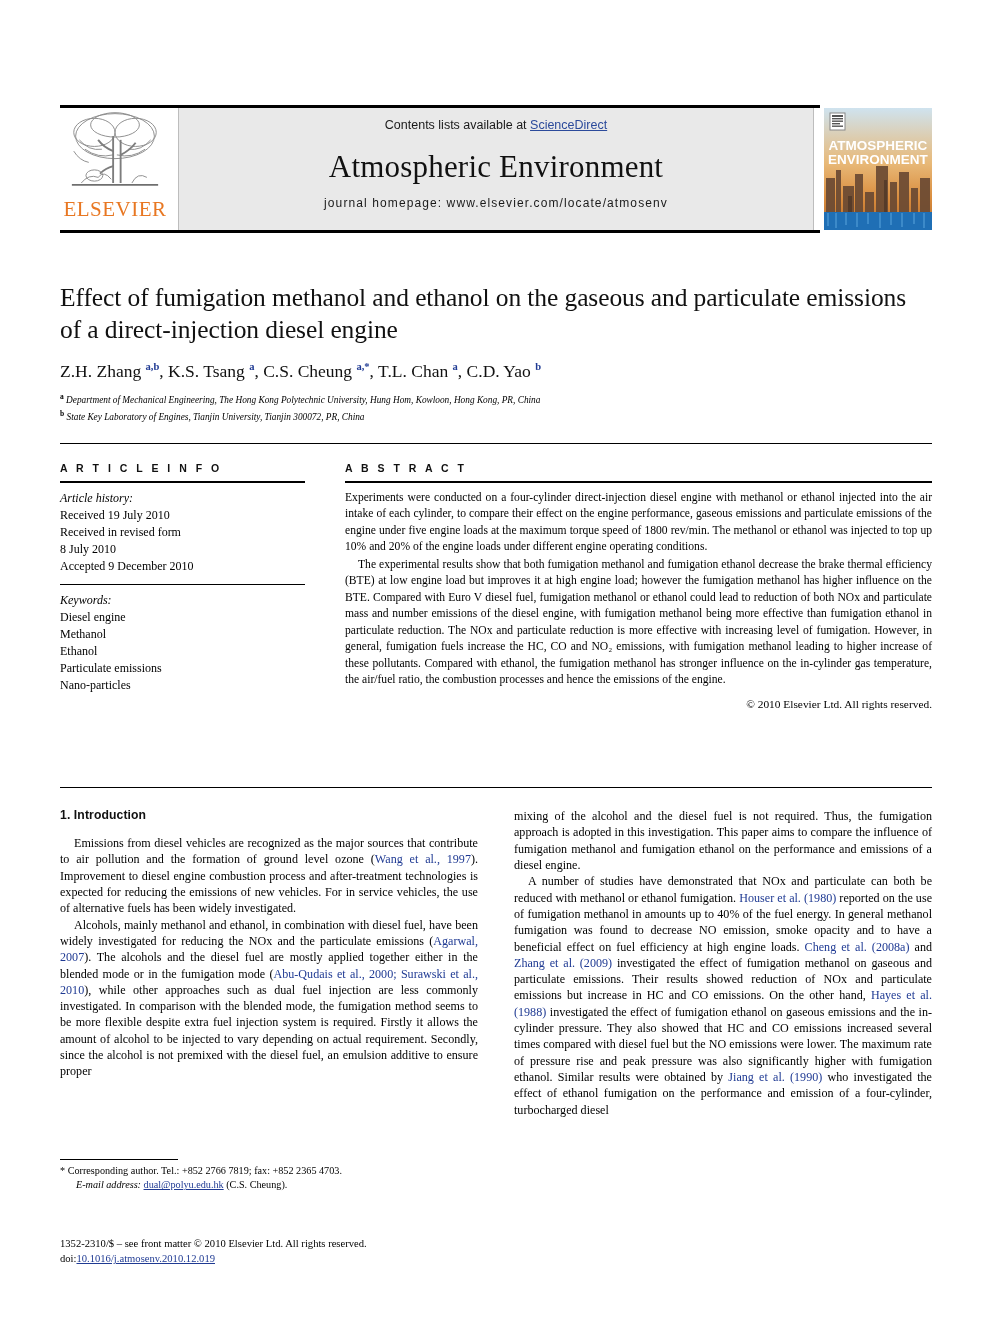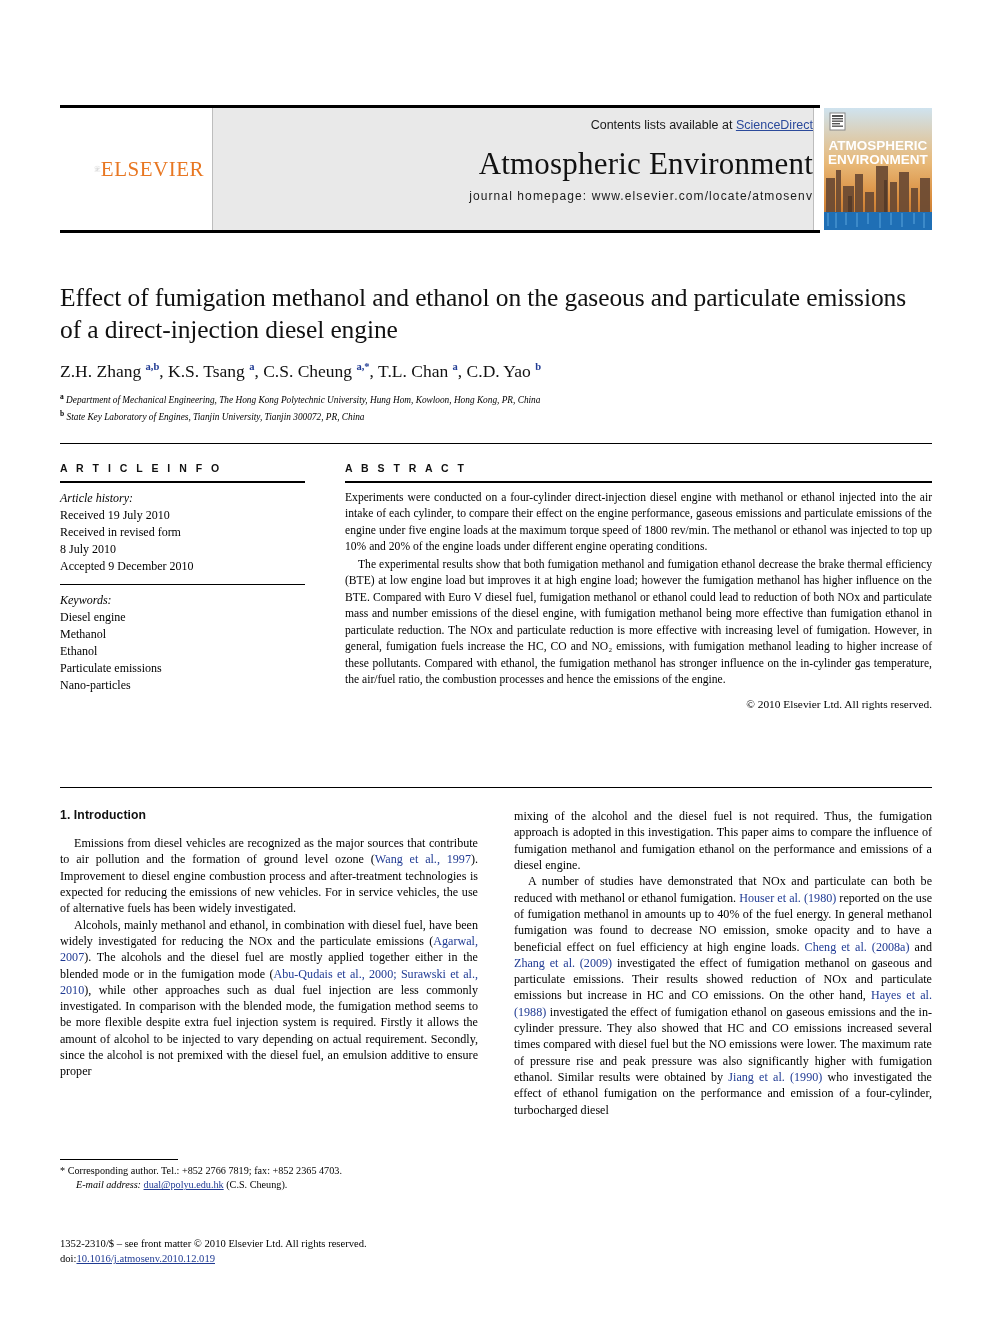--- a/index.html
+++ b/index.html
@@ -32,43 +32,42 @@
     border-top:3px solid #000;
     width:760px;
   }
   .mast-row{
     display:flex;align-items:stretch;
     height:122px;
   }
   .elsevier{
     width:110px;flex:0 0 110px;
     position:relative;
-    display:flex;flex-direction:row;justify-content:flex-end;
+    display:flex;flex-direction:column;justify-content:flex-end;
     align-items:center;
-    padding-bottom:0;
+    padding-bottom:10px;
     box-sizing:border-box;
-    margin-left:34px;
   }
   .tree-svg{display:block;}
   .elsevier-word{
     font-family:"Liberation Serif", serif;
     color:#e87722;
     font-size:21px;
     letter-spacing:.5px;
     line-height:1;
     margin-top:1px;
   }
   .mast-center{
     flex:1 1 auto;
     background:#e9e9e9;
     border-left:1px solid #bdbdbd;
     border-right:1px solid #bdbdbd;
     display:flex;flex-direction:column;
-    align-items:flex-end;justify-content:space-between;
-    padding:10px 0 27px 0;
+    align-items:center;justify-content:space-between;
+    padding:10px 0 20px 0;
     box-sizing:border-box;
     position:relative;
     margin-left:8px;
   }
   .contents-line{
     font-family:"Liberation Sans", sans-serif;
     font-size:12.5px;color:#1a1a1a;
   }
   .contents-line .sd{color:#2b4a9b;}
   .journal-name{

